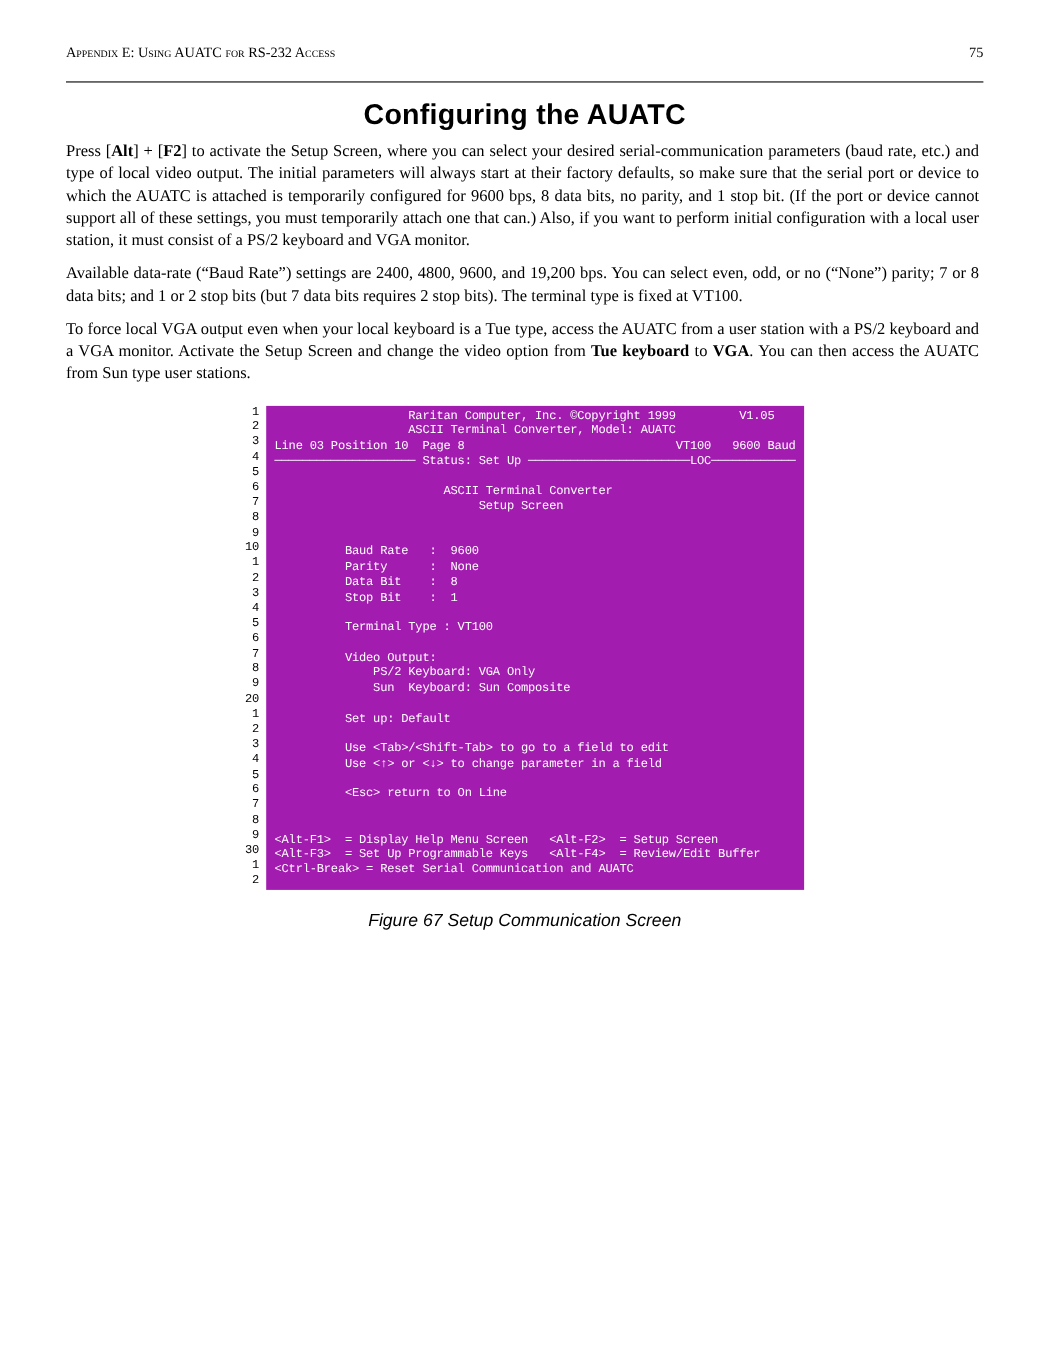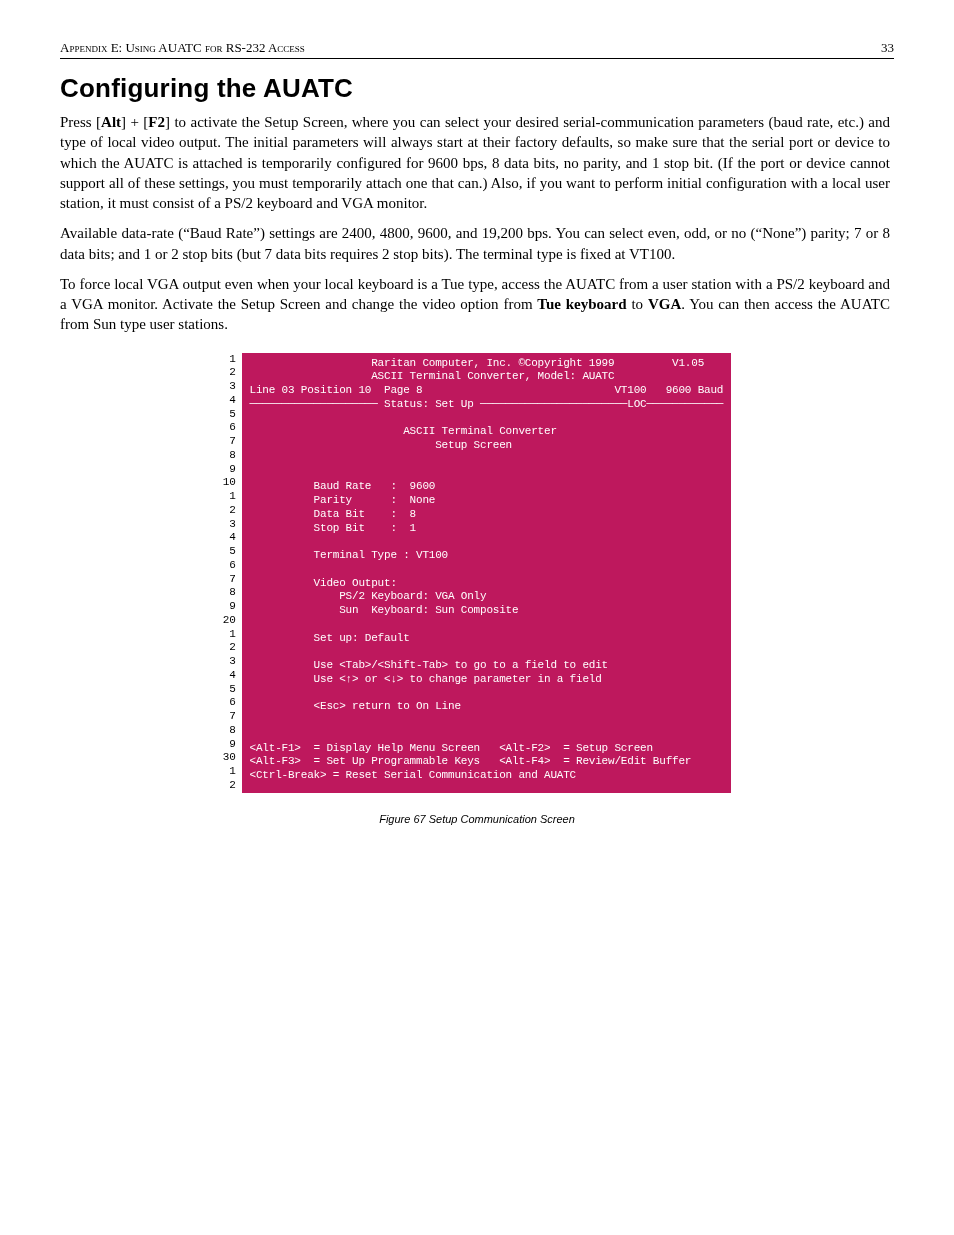--- a/index.html
+++ b/index.html
@@ -9,32 +9,33 @@
     font-size: 15px;
     color: #000;
     background: #fff;
     width: 954px;
     box-sizing: border-box;
   }
   .header-row {
     display: flex;
     justify-content: space-between;
     border-bottom: 1px solid #000;
-    padding-bottom: 2px;
+    padding-bottom: 18px;
     margin-bottom: 14px;
     font-size: 13px;
   }
   .header-left { font-variant: small-caps; }
   .page-num { }
   h1 {
     font-family: Arial, Helvetica, sans-serif;
     font-weight: 900;
     font-size: 26px;
     margin: 10px 0 8px 0;
     letter-spacing: 0.2px;
+    text-align: center;
   }
   p.body {
     margin: 0 4px 10px 0;
     text-align: justify;
     line-height: 1.35;
   }
   b { font-weight: bold; }
   .fig-wrap {
     text-align: center;
     margin-top: 14px;
@@ -55,40 +56,40 @@
   .term-inner {
     display: flex;
   }
   .line-nums {
     white-space: pre;
     color: #000;
     padding-right: 6px;
     text-align: right;
   }
   .screen {
-    background: #be185d;
+    background: #a21caf;
     color: #fff;
     white-space: pre;
     padding: 4px 8px 6px 8px;
     min-width: 440px;
   }
   .caption {
     font-family: Arial, Helvetica, sans-serif;
     font-style: italic;
-    font-size: 11px;
+    font-size: 16px;
     text-align: center;
     margin-top: 20px;
   }
 </style>
 </head>
 <body>
 
 <div class="header-row">
   <span class="header-left">Appendix E: Using AUATC for RS-232 Access</span>
-  <span class="page-num">33</span>
+  <span class="page-num">75</span>
 </div>
 
 <h1>Configuring the AUATC</h1>
 
 <p class="body">
   <span>Press [</span><b>Alt</b><span>] + [</span><b>F2</b><span>] to activate the Setup Screen, where you can select your desired serial-communication parameters (baud rate, etc.) and type of local video output. The initial parameters will always start at their factory defaults, so make sure that the serial port or device to which the AUATC is attached is temporarily configured for 9600 bps, 8 data bits, no parity, and 1 stop bit. (If the port or device cannot support all of these settings, you must temporarily attach one that can.) Also, if you want to perform initial configuration with a local user station, it must consist of a PS/2 keyboard and VGA monitor.</span>
 </p>
 
 <p class="body">Available data-rate (“Baud Rate”) settings are 2400, 4800, 9600, and 19,200 bps. You can select even, odd, or no (“None”) parity; 7 or 8 data bits; and 1 or 2 stop bits (but 7 data bits requires 2 stop bits). The terminal type is fixed at VT100.</p>
 

